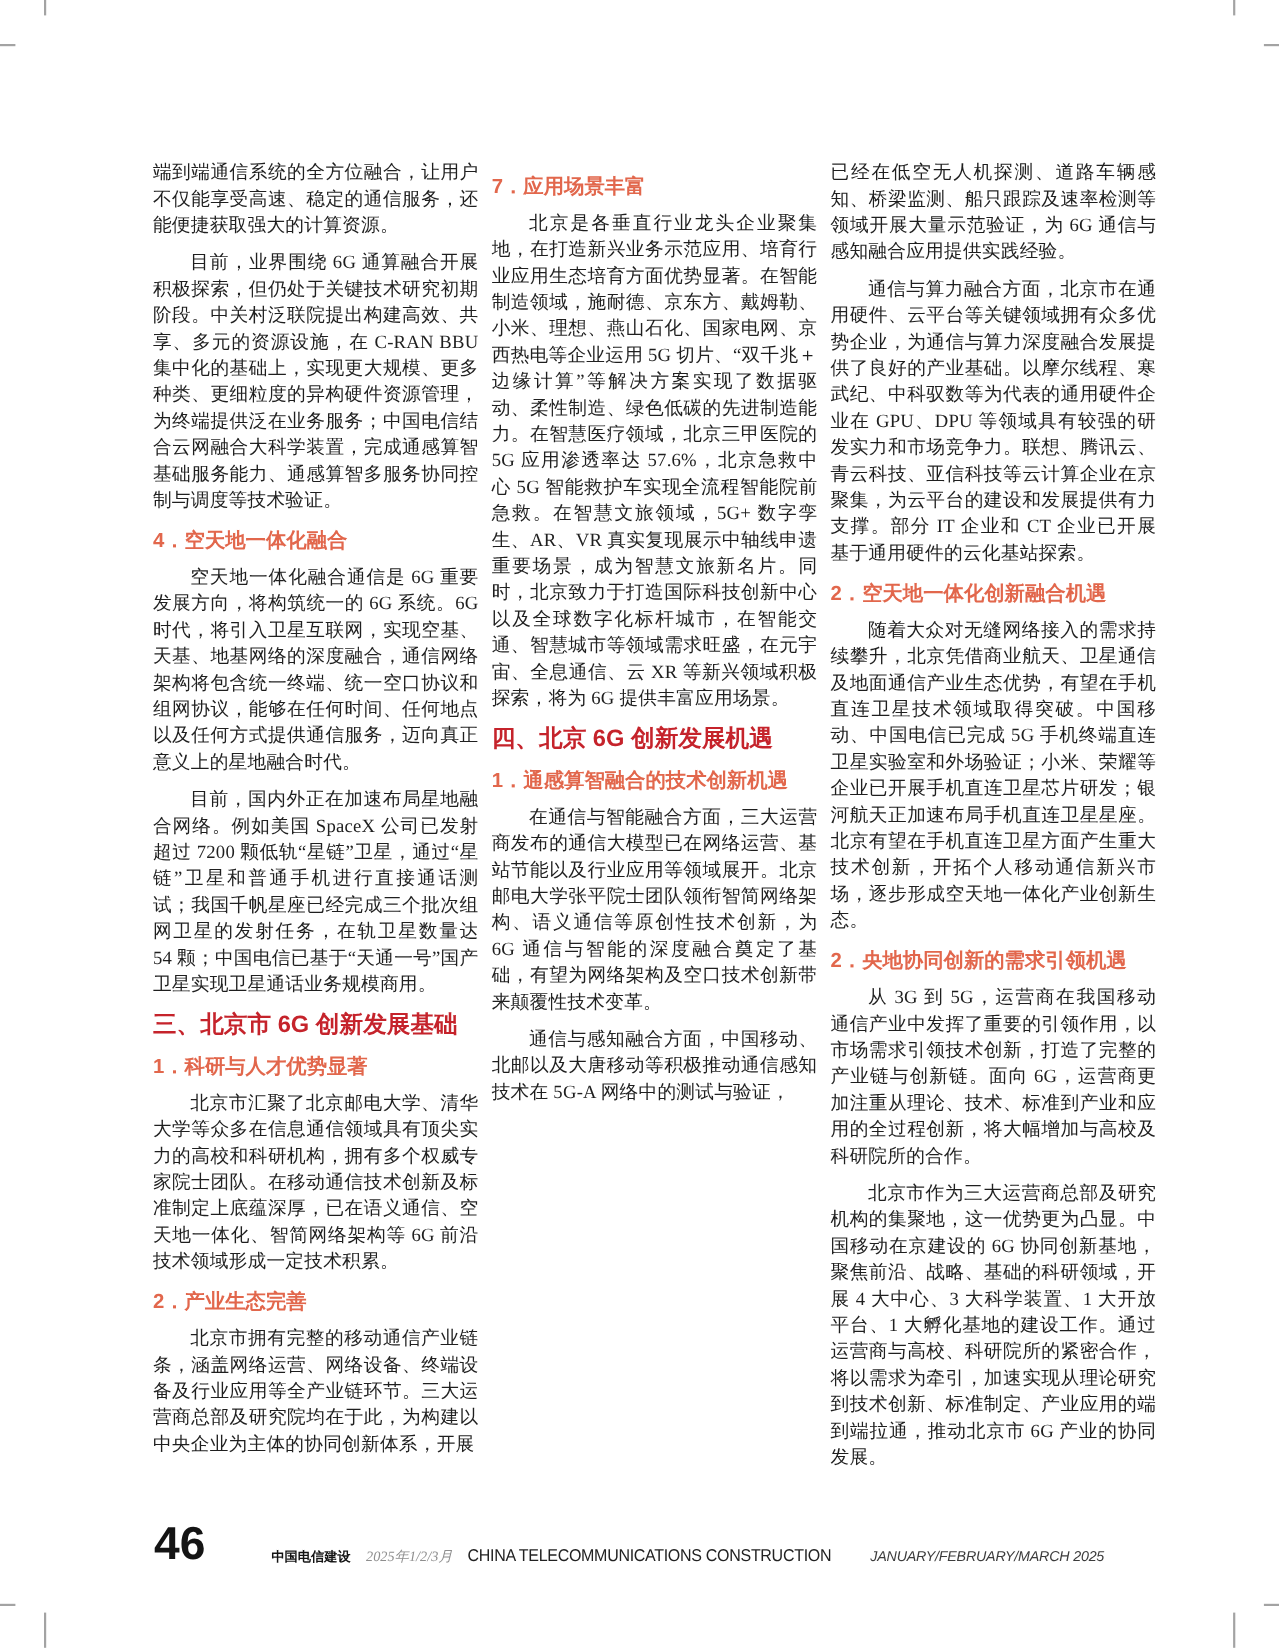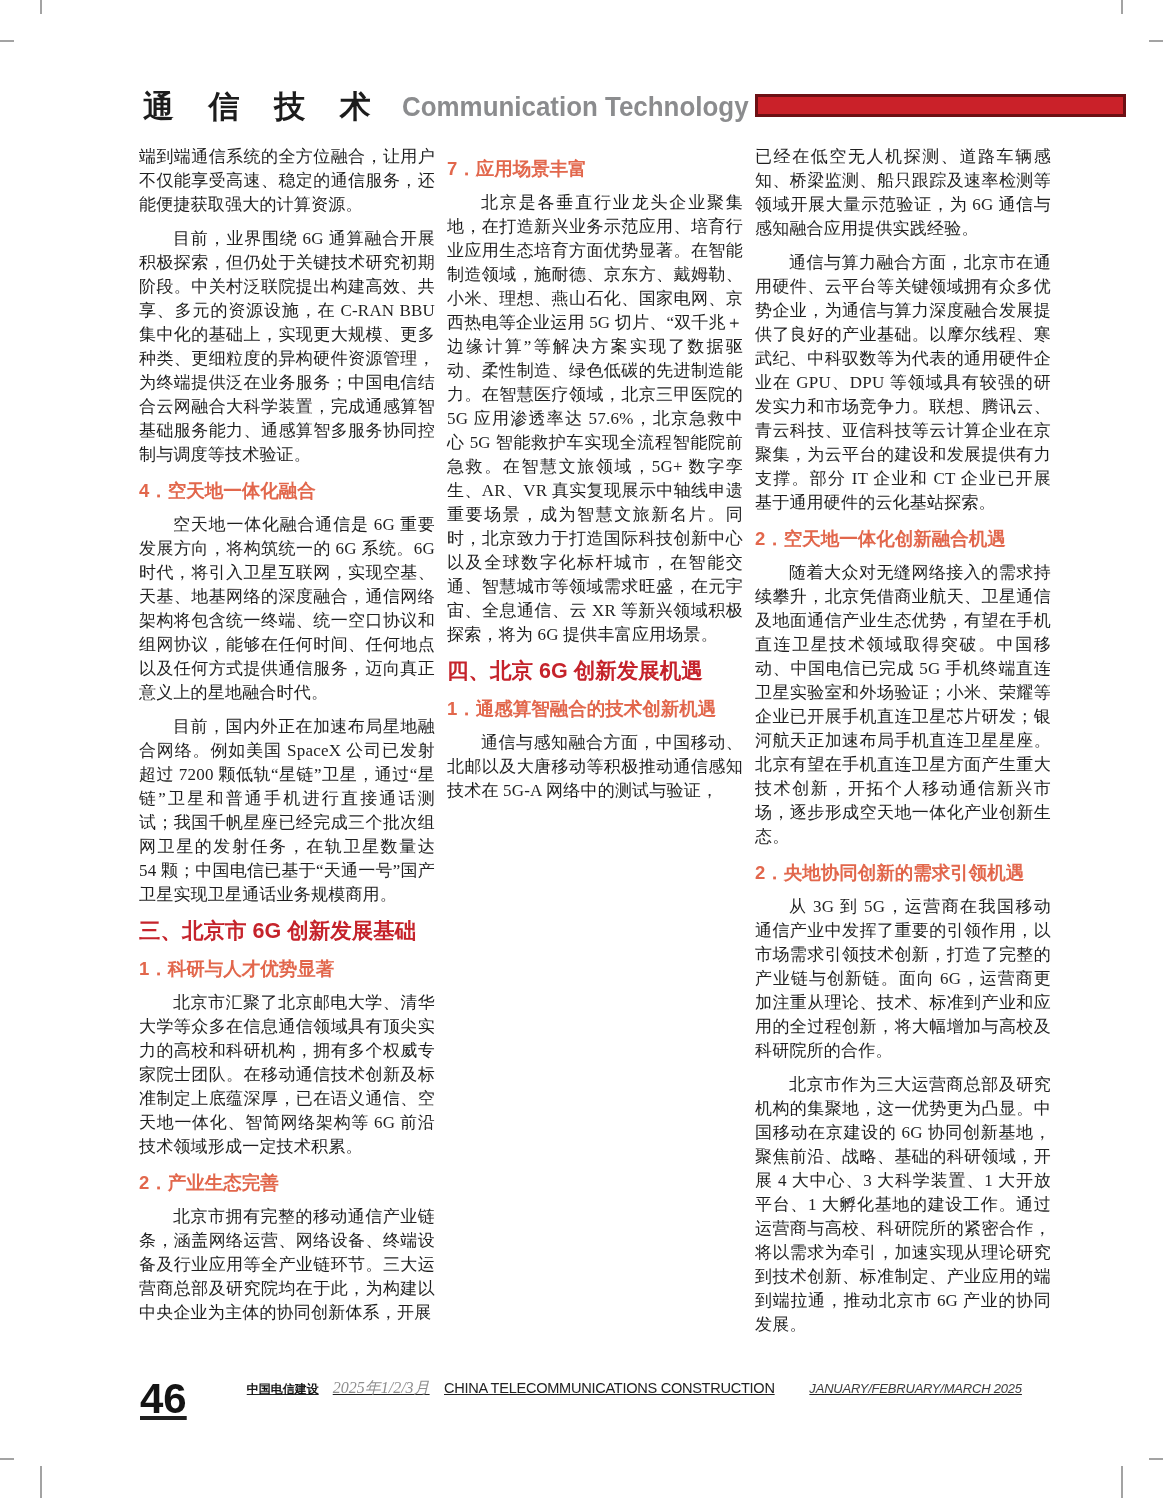--- a/index.html
+++ b/index.html
@@ -22,48 +22,43 @@
   .para{font-size:17px;line-height:24px;text-align:justify;text-indent:2em;
         margin:0 0 10px 0;letter-spacing:0.2px;}
   .para.cont{text-indent:0;}
   .h-sub{font-family:"Liberation Sans","DejaVu Sans",sans-serif;font-weight:bold;
         font-size:18.5px;line-height:24px;color:#e2674c;margin:12px 0 10px 0;white-space:nowrap;}
   .h-major{font-family:"Liberation Sans","DejaVu Sans",sans-serif;font-weight:bold;
         font-size:21.5px;line-height:28px;color:#c5232b;margin:0 0 10px 0;white-space:nowrap;}
 
   
   .footer{position:absolute;left:140px;top:1378px;width:940px;height:46px;
-        display:flex;align-items:flex-start;background:#ffffff;text-decoration:underline;}
+        display:flex;align-items:flex-end;background:#ffffff;}
   .page-number{font-family:"Liberation Sans","DejaVu Sans",sans-serif;font-weight:900;
         font-size:42px;color:#141414;line-height:42px;}
   .footer-meta{display:flex;align-items:baseline;margin-left:60px;gap:14px;white-space:nowrap;}
   .journal-zh{font-family:"Liberation Sans","DejaVu Sans",sans-serif;font-weight:bold;
         font-size:12px;color:#141414;}
   .issue-zh{font-family:"Liberation Serif","DejaVu Serif",serif;font-style:italic;
-        font-size:16px;color:#8e8e8e;}
+        font-size:13px;color:#8e8e8e;}
   .journal-en{font-family:"Liberation Sans","DejaVu Sans",sans-serif;font-size:15.5px;
         color:#222222;letter-spacing:-0.3px;transform:scaleX(0.94);transform-origin:left center;}
   .issue-en{font-family:"Liberation Sans","DejaVu Sans",sans-serif;font-style:italic;
         font-size:13px;color:#3c3c3c;letter-spacing:-0.2px;}
 
   
   .crop{position:absolute;background:#a3a3a3;}
   .crop.v{width:2px;height:32px;}
   .crop.h{width:14px;height:2px;}
 </style>
 </head>
 <body>
 
 <div class="page">
 
-  <div class="header">
-    <span class="header-title-zh">通 信 技 术</span>
-    <span class="header-title-en">Communication Technology</span>
-    <div class="header-bar"></div>
-  </div>
 
   <div class="columns">
 
     <div class="col">
       <p class="para cont">端到端通信系统的全方位融合，让用户不仅能享受高速、稳定的通信服务，还能便捷获取强大的计算资源。</p>
       <p class="para">目前，业界围绕 6G 通算融合开展积极探索，但仍处于关键技术研究初期阶段。中关村泛联院提出构建高效、共享、多元的资源设施，在 C-RAN BBU 集中化的基础上，实现更大规模、更多种类、更细粒度的异构硬件资源管理，为终端提供泛在业务服务；中国电信结合云网融合大科学装置，完成通感算智基础服务能力、通感算智多服务协同控制与调度等技术验证。</p>
       <h3 class="h-sub">4．空天地一体化融合</h3>
       <p class="para">空天地一体化融合通信是 6G 重要发展方向，将构筑统一的 6G 系统。6G 时代，将引入卫星互联网，实现空基、天基、地基网络的深度融合，通信网络架构将包含统一终端、统一空口协议和组网协议，能够在任何时间、任何地点以及任何方式提供通信服务，迈向真正意义上的星地融合时代。</p>
       <p class="para">目前，国内外正在加速布局星地融合网络。例如美国 SpaceX 公司已发射超过 7200 颗低轨“星链”卫星，通过“星链”卫星和普通手机进行直接通话测试；我国千帆星座已经完成三个批次组网卫星的发射任务，在轨卫星数量达 54 颗；中国电信已基于“天通一号”国产卫星实现卫星通话业务规模商用。</p>
       <h2 class="h-major">三、北京市 6G 创新发展基础</h2>
@@ -71,20 +66,21 @@
       <p class="para">北京市汇聚了北京邮电大学、清华大学等众多在信息通信领域具有顶尖实力的高校和科研机构，拥有多个权威专家院士团队。在移动通信技术创新及标准制定上底蕴深厚，已在语义通信、空天地一体化、智简网络架构等 6G 前沿技术领域形成一定技术积累。</p>
       <h3 class="h-sub">2．产业生态完善</h3>
       <p class="para">北京市拥有完整的移动通信产业链条，涵盖网络运营、网络设备、终端设备及行业应用等全产业链环节。三大运营商总部及研究院均在于此，为构建以中央企业为主体的协同创新体系，开展</p>
     </div>
 
     <div class="col">
       <h3 class="h-sub">7．应用场景丰富</h3>
       <p class="para">北京是各垂直行业龙头企业聚集地，在打造新兴业务示范应用、培育行业应用生态培育方面优势显著。在智能制造领域，施耐德、京东方、戴姆勒、小米、理想、燕山石化、国家电网、京西热电等企业运用 5G 切片、“双千兆＋边缘计算”等解决方案实现了数据驱动、柔性制造、绿色低碳的先进制造能力。在智慧医疗领域，北京三甲医院的 5G 应用渗透率达 57.6%，北京急救中心 5G 智能救护车实现全流程智能院前急救。在智慧文旅领域，5G+ 数字孪生、AR、VR 真实复现展示中轴线申遗重要场景，成为智慧文旅新名片。同时，北京致力于打造国际科技创新中心以及全球数字化标杆城市，在智能交通、智慧城市等领域需求旺盛，在元宇宙、全息通信、云 XR 等新兴领域积极探索，将为 6G 提供丰富应用场景。</p>
       <h2 class="h-major">四、北京 6G 创新发展机遇</h2>
       <h3 class="h-sub">1．通感算智融合的技术创新机遇</h3>
+      <p class="para">在通信与智能融合方面，三大运营商发布的通信大模型已在网络运营、基站节能以及行业应用等领域展开。北京邮电大学张平院士团队领衔智简网络架构、语义通信等原创性技术创新，为 6G 通信与智能的深度融合奠定了基础，有望为网络架构及空口技术创新带来颠覆性技术变革。</p>
       <p class="para">通信与感知融合方面，中国移动、北邮以及大唐移动等积极推动通信感知技术在 5G-A 网络中的测试与验证，</p>
     </div>
 
     <div class="col">
       <p class="para cont">已经在低空无人机探测、道路车辆感知、桥梁监测、船只跟踪及速率检测等领域开展大量示范验证，为 6G 通信与感知融合应用提供实践经验。</p>
       <p class="para">通信与算力融合方面，北京市在通用硬件、云平台等关键领域拥有众多优势企业，为通信与算力深度融合发展提供了良好的产业基础。以摩尔线程、寒武纪、中科驭数等为代表的通用硬件企业在 GPU、DPU 等领域具有较强的研发实力和市场竞争力。联想、腾讯云、青云科技、亚信科技等云计算企业在京聚集，为云平台的建设和发展提供有力支撑。部分 IT 企业和 CT 企业已开展基于通用硬件的云化基站探索。</p>
       <h3 class="h-sub">2．空天地一体化创新融合机遇</h3>
       <p class="para">随着大众对无缝网络接入的需求持续攀升，北京凭借商业航天、卫星通信及地面通信产业生态优势，有望在手机直连卫星技术领域取得突破。中国移动、中国电信已完成 5G 手机终端直连卫星实验室和外场验证；小米、荣耀等企业已开展手机直连卫星芯片研发；银河航天正加速布局手机直连卫星星座。北京有望在手机直连卫星方面产生重大技术创新，开拓个人移动通信新兴市场，逐步形成空天地一体化产业创新生态。</p>
       <h3 class="h-sub">2．央地协同创新的需求引领机遇</h3>
       <p class="para">从 3G 到 5G，运营商在我国移动通信产业中发挥了重要的引领作用，以市场需求引领技术创新，打造了完整的产业链与创新链。面向 6G，运营商更加注重从理论、技术、标准到产业和应用的全过程创新，将大幅增加与高校及科研院所的合作。</p>

